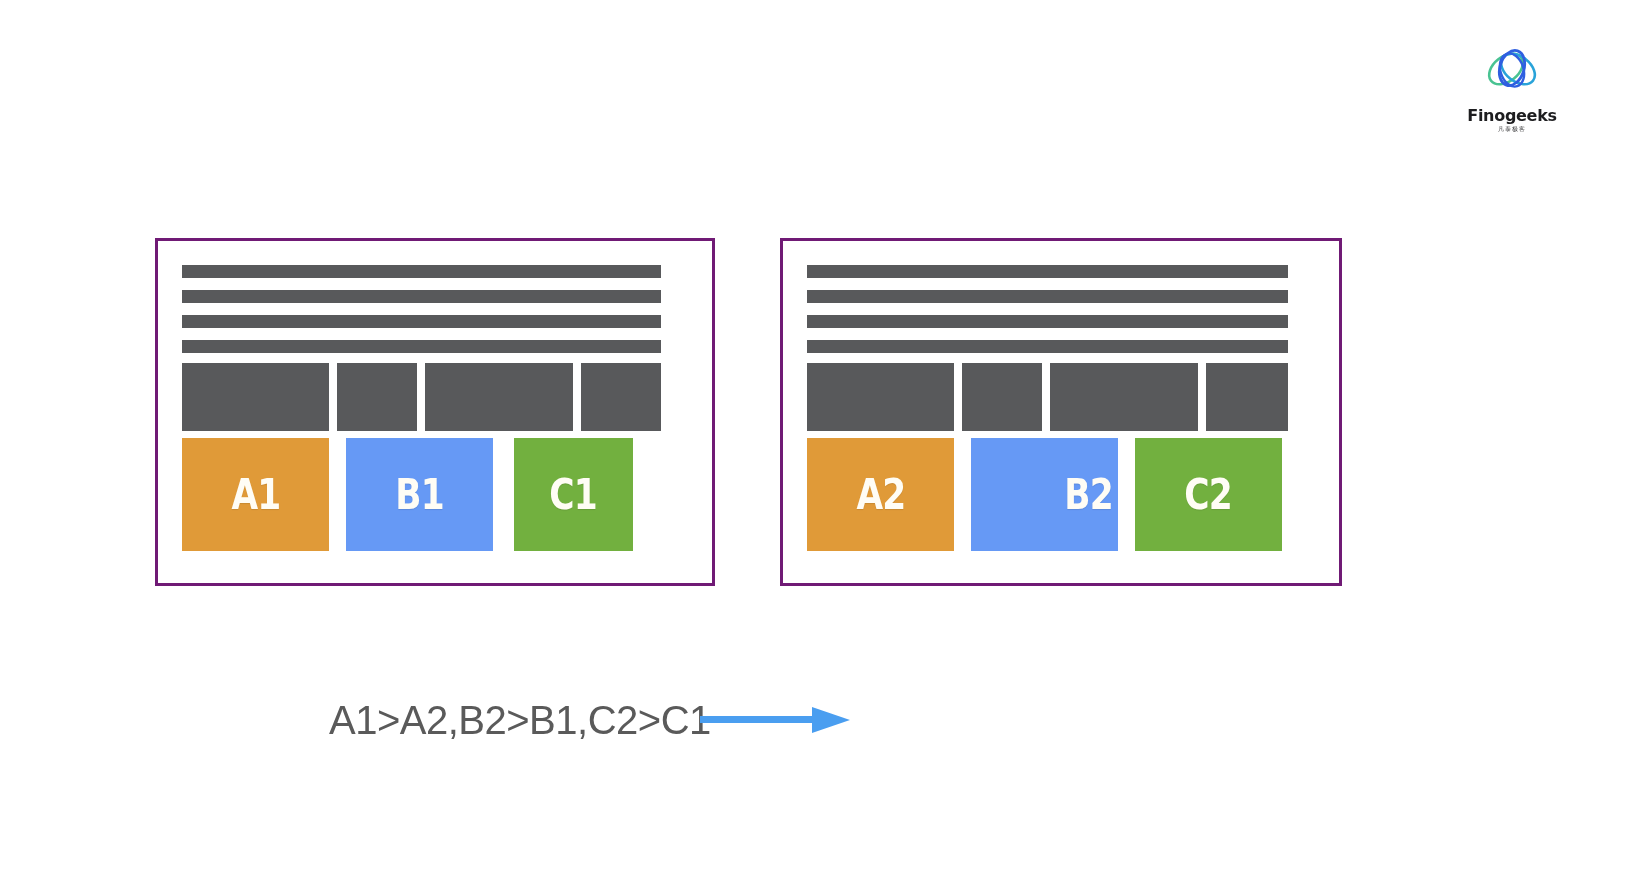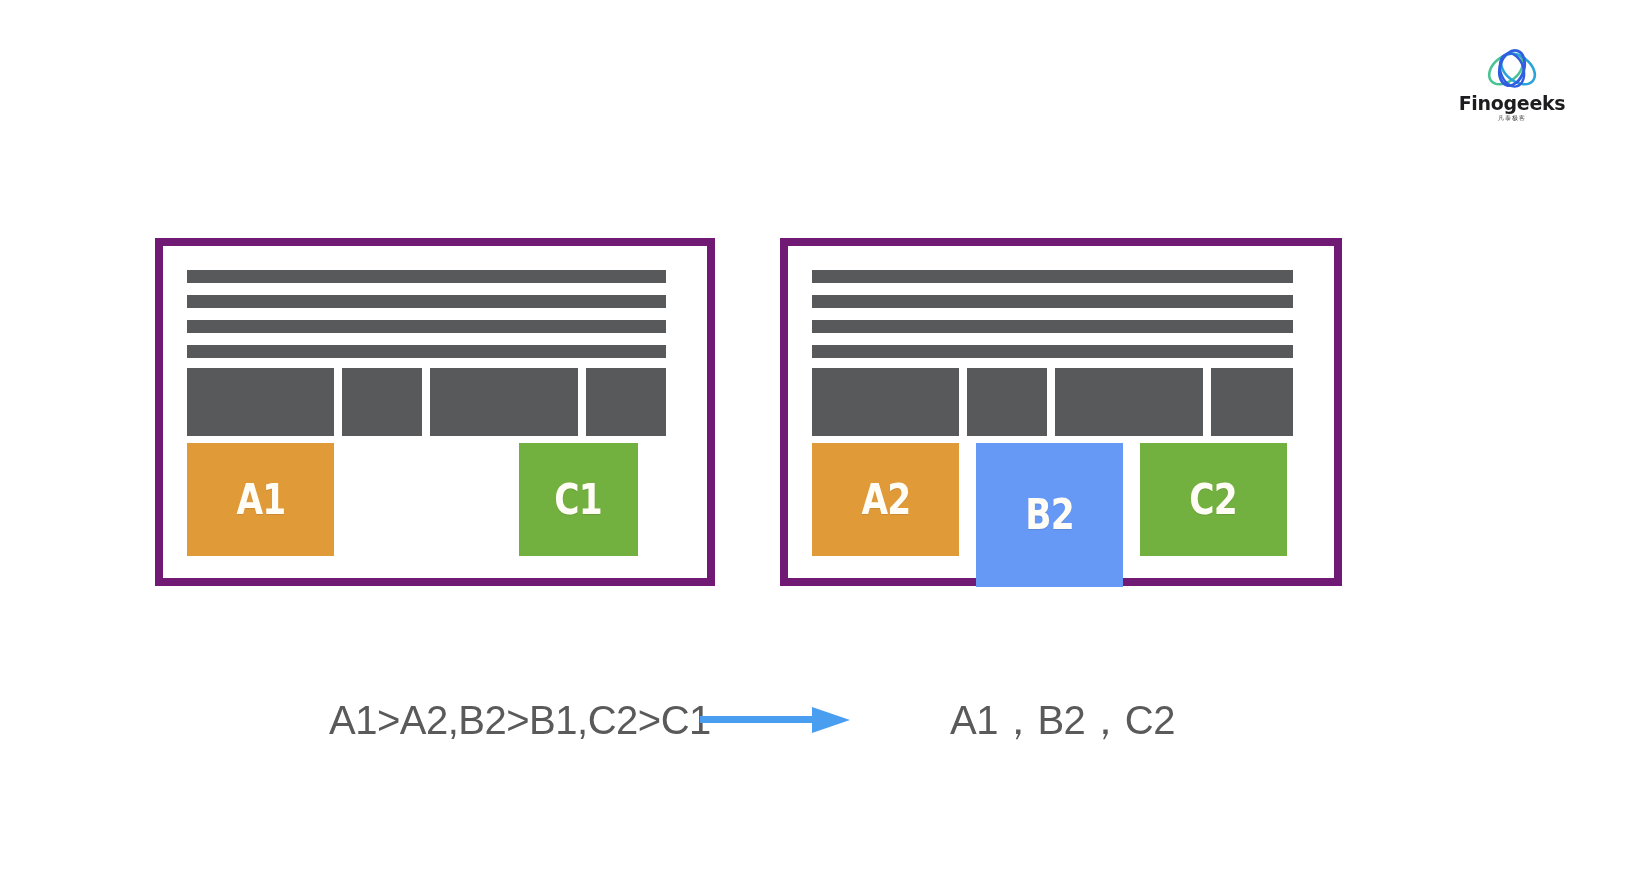--- a/index.html
+++ b/index.html
@@ -27,39 +27,39 @@
   }
   #brand-logo .logo-mark {
     width: 64px;
     height: 46px;
     margin: 0 auto;
     display: block;
   }
   #brand-logo .logo-wordmark {
     font-family: "DejaVu Sans", sans-serif;
     font-weight: bold;
-    font-size: 19px;
+    font-size: 16px;
     color: #1d1d1f;
     letter-spacing: -0.3px;
     line-height: 1;
-    margin-top: 2px;
+    margin-top: 16px;
   }
   #brand-logo .logo-subtext {
     font-family: "DejaVu Sans", sans-serif;
     font-size: 6px;
     color: #3a3a3c;
     letter-spacing: 1px;
     line-height: 1;
     margin-top: 2px;
   }
 
   
   .panel {
     position: absolute;
-    border: 8px solid #701a75;
+    border: 3px solid #701a75;
     background: #f97316;
     box-sizing: border-box;
   }
   #panel-left  { left: 155px; top: 238px; width: 560px; height: 348px; }
   #panel-right { left: 780px; top: 238px; width: 562px; height: 348px; padding-left: 16px; }
 
   .panel-inner {
     position: absolute;
     left: 0; top: 0; right: 0; bottom: 0;
     background: #ffffff;
@@ -144,51 +144,53 @@
       <div class="bar" style="left: 24px; top: 49px; width: 479px; height: 13px; background: rgb(88, 89, 91);"></div>
       <div class="bar" style="left: 24px; top: 74px; width: 479px; height: 13px; background: rgb(88, 89, 91);"></div>
       <div class="bar" style="left: 24px; top: 99px; width: 479px; height: 13px; background: rgb(88, 89, 91);"></div>
       <div class="gbox" style="left: 24px; top: 122px; width: 147px; height: 68px; background: rgb(88, 89, 91);"></div>
       <div class="gbox" style="left: 179px; top: 122px; width: 80px; height: 68px; background: rgb(88, 89, 91);"></div>
       <div class="gbox" style="left: 267px; top: 122px; width: 148px; height: 68px; background: rgb(88, 89, 91);"></div>
       <div class="gbox" style="left: 423px; top: 122px; width: 80px; height: 68px; background: rgb(88, 89, 91);"></div>
       <div class="cblock" style="left: 24px; top: 197px; width: 147px; height: 113px; background: rgb(224, 154, 56);">
         <span class="cblock-label">A1</span>
       </div>
+      <div class="cblock" style="left: 188px; top: 197px; width: 147px; height: 113px; background: rgb(102, 153, 245);">
+        <span class="cblock-label">B1</span>
+      </div>
       <div class="cblock" style="left: 356px; top: 197px; width: 119px; height: 113px; background: rgb(114, 176, 63);">
         <span class="cblock-label">C1</span>
       </div>
     </div>
 </div>
 
 <div class="panel" id="panel-right">
   <div class="panel-inner">
       <div class="bar" style="left: 24px; top: 24px; width: 481px; height: 13px; background: rgb(88, 89, 91);"></div>
       <div class="bar" style="left: 24px; top: 49px; width: 481px; height: 13px; background: rgb(88, 89, 91);"></div>
       <div class="bar" style="left: 24px; top: 74px; width: 481px; height: 13px; background: rgb(88, 89, 91);"></div>
       <div class="bar" style="left: 24px; top: 99px; width: 481px; height: 13px; background: rgb(88, 89, 91);"></div>
       <div class="gbox" style="left: 24px; top: 122px; width: 147px; height: 68px; background: rgb(88, 89, 91);"></div>
       <div class="gbox" style="left: 179px; top: 122px; width: 80px; height: 68px; background: rgb(88, 89, 91);"></div>
       <div class="gbox" style="left: 267px; top: 122px; width: 148px; height: 68px; background: rgb(88, 89, 91);"></div>
       <div class="gbox" style="left: 423px; top: 122px; width: 82px; height: 68px; background: rgb(88, 89, 91);"></div>
       <div class="cblock" style="left: 24px; top: 197px; width: 147px; height: 113px; background: rgb(224, 154, 56);">
         <span class="cblock-label">A2</span>
       </div>
-      <div class="cblock" style="left: 188px; top: 197px; width: 147px; height: 144px; background: rgb(102, 153, 245);">
+      <div class="cblock" style="left: 188px; top: 197px; width: 147px; height: 113px; background: rgb(102, 153, 245); justify-content: flex-end;">
         <span class="cblock-label">B2</span>
       </div>
       <div class="cblock" style="left: 352px; top: 197px; width: 147px; height: 113px; background: rgb(114, 176, 63); text-align: center;">
         <span class="cblock-label">C2</span>
       </div>
     </div>
 </div>
 
 <div id="caption-row">
   <div class="caption-text" id="caption-left">A1&gt;A2,B2&gt;B1,C2&gt;C1</div>
 
   <svg id="transform-arrow" viewBox="0 0 150 36">
     <path d="M0 17 L118 17 L118 17 Z" stroke="#4a9ef0" stroke-width="6" fill="none"></path>
     <line x1="0" y1="18" x2="118" y2="18" stroke="#4a9ef0" stroke-width="6"></line>
     <polygon points="112,5 150,18 112,31" fill="#4a9ef0"></polygon>
   </svg>
 
-  <div class="caption-text" id="caption-right">A1，B2，C2</div>
 </div>
 
 </body></html>

